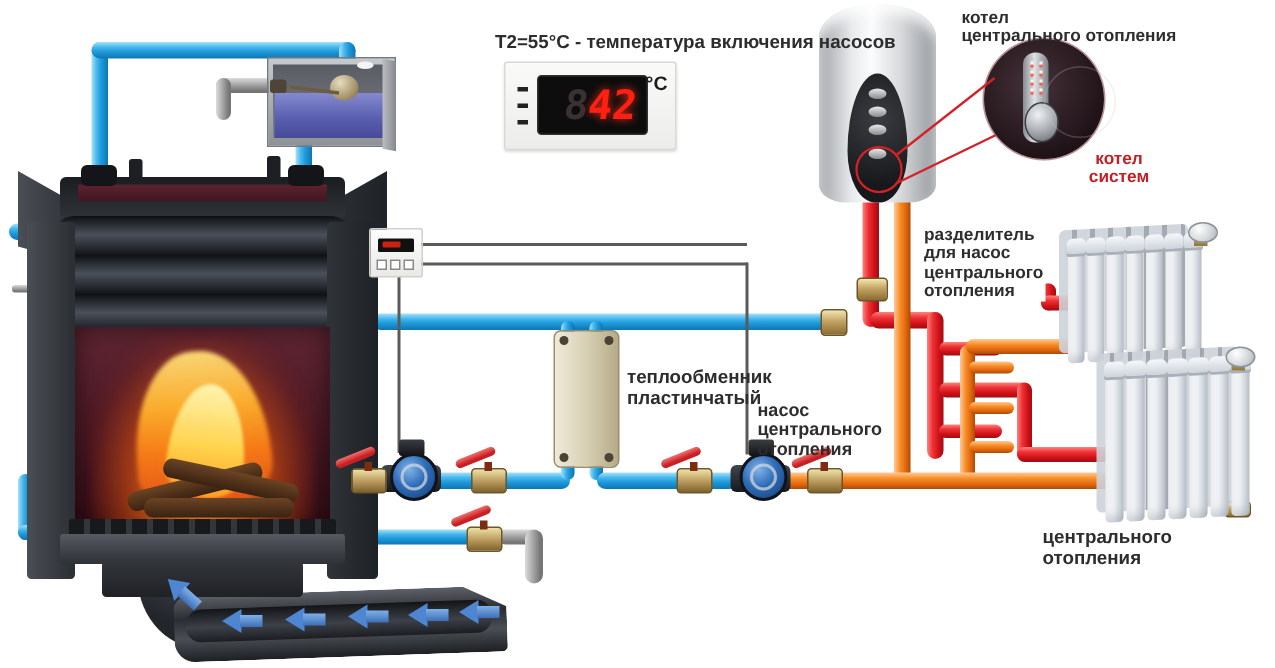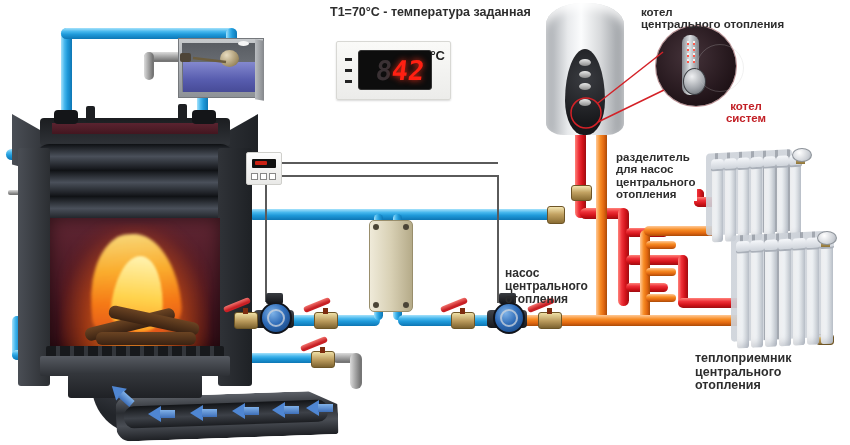--- a/index.html
+++ b/index.html
@@ -345,46 +345,49 @@
   </div>
   <div class="coupling" style="left:816px;top:334px;width:16px;height:9px;"></div>
 
   <svg class="overlay" width="850" height="445">
     <circle cx="586" cy="113" r="15" fill="none" stroke="#d42127" stroke-width="1.5"></circle>
     <line x1="598" y1="103" x2="663" y2="52" stroke="#d42127" stroke-width="1.5"></line>
     <line x1="598" y1="122" x2="664" y2="90" stroke="#d42127" stroke-width="1.5"></line>
     <line x1="193" y1="58" x2="226" y2="62" stroke="#6b5d3f" stroke-width="2.5"></line>
   </svg>
 
-  <div class="lbl" style="left:330px;top:6px;font-size:12.5px;">
-    <div>Т1=70°С - температура заданная</div>
+  <div class="lbl" style="left:330px;top:22px;font-size:12.5px;">
+    <div>Т2=55°С - температура включения насосов</div>
   </div>
 
   <div class="lbl" style="left:641px;top:6px;font-size:11.5px;">
     <div>котел</div>
     <div>центрального отопления</div>
   </div>
 
   <div class="lbl red" style="left:700px;top:100px;width:92px;text-align:center;font-size:11.5px;">
     <div>котел</div>
     <div>систем</div>
   </div>
 
   <div class="lbl" style="left:616px;top:151px;font-size:11.5px;background:#fff;padding-right:2px;">
     <div>разделитель</div>
     <div>для насос</div>
     <div>центрального</div>
     <div>отопления</div>
   </div>
 
+  <div class="lbl" style="left:418px;top:245px;font-size:12.5px;">
+    <div>теплообменник</div>
+    <div>пластинчатый</div>
+  </div>
 
   <div class="lbl" style="left:505px;top:267px;font-size:12px;">
     <div>насос</div>
     <div>центрального</div>
     <div>отопления</div>
   </div>
 
   <div class="lbl" style="left:695px;top:352px;font-size:12.5px;">
-    <div>теплоприемник</div>
     <div>центрального отопления</div>
   </div>
 
 </div>
 
 </body></html>

